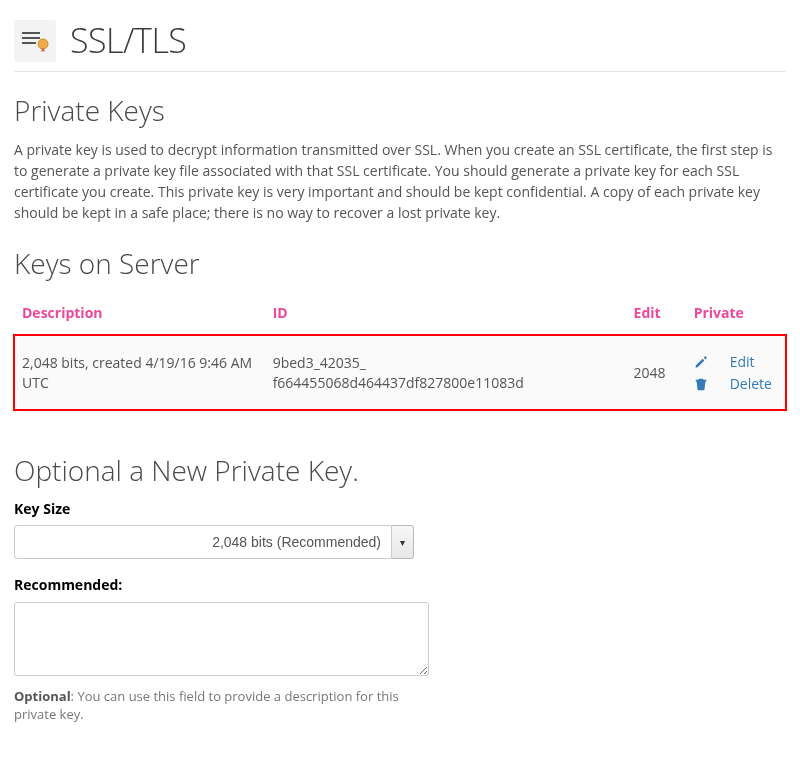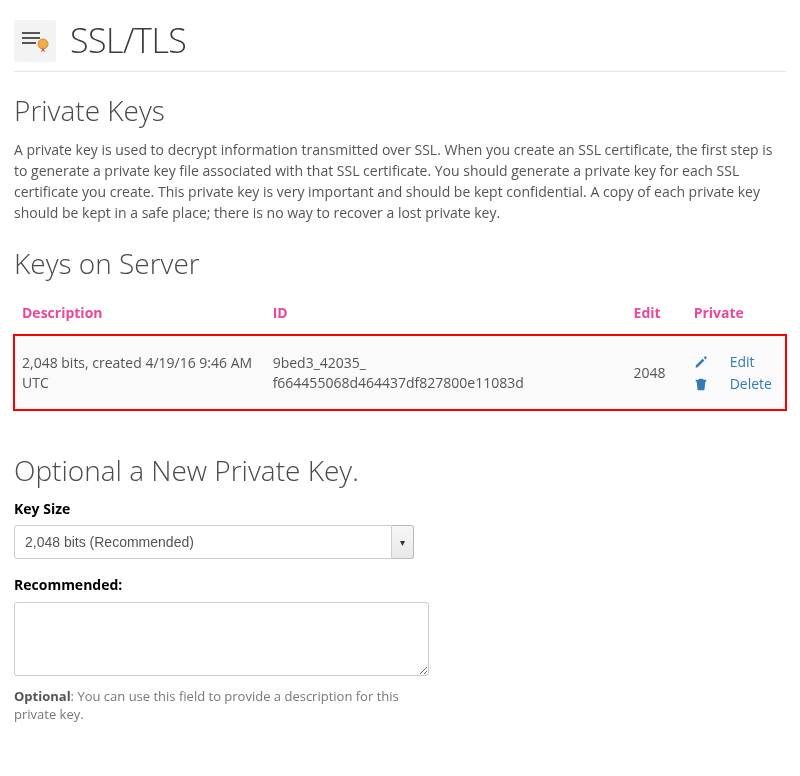--- a/index.html
+++ b/index.html
@@ -109,20 +109,21 @@
     .select-wrap select {
       flex: 1;
       height: 34px;
       border: 1px solid #ccc;
       border-radius: 3px 0 0 3px;
       padding: 3px 10px;
       font-size: 14px;
       color: #555;
       background: #fff;
       appearance: none;
+      text-align: right;
       -webkit-appearance: none;
     }
     .select-caret {
       width: 22px;
       height: 34px;
       background: linear-gradient(#f7f7f7,#e8e8e8);
       border: 1px solid #bbb;
       border-left: none;
       border-radius: 0 3px 3px 0;
       display: flex;

